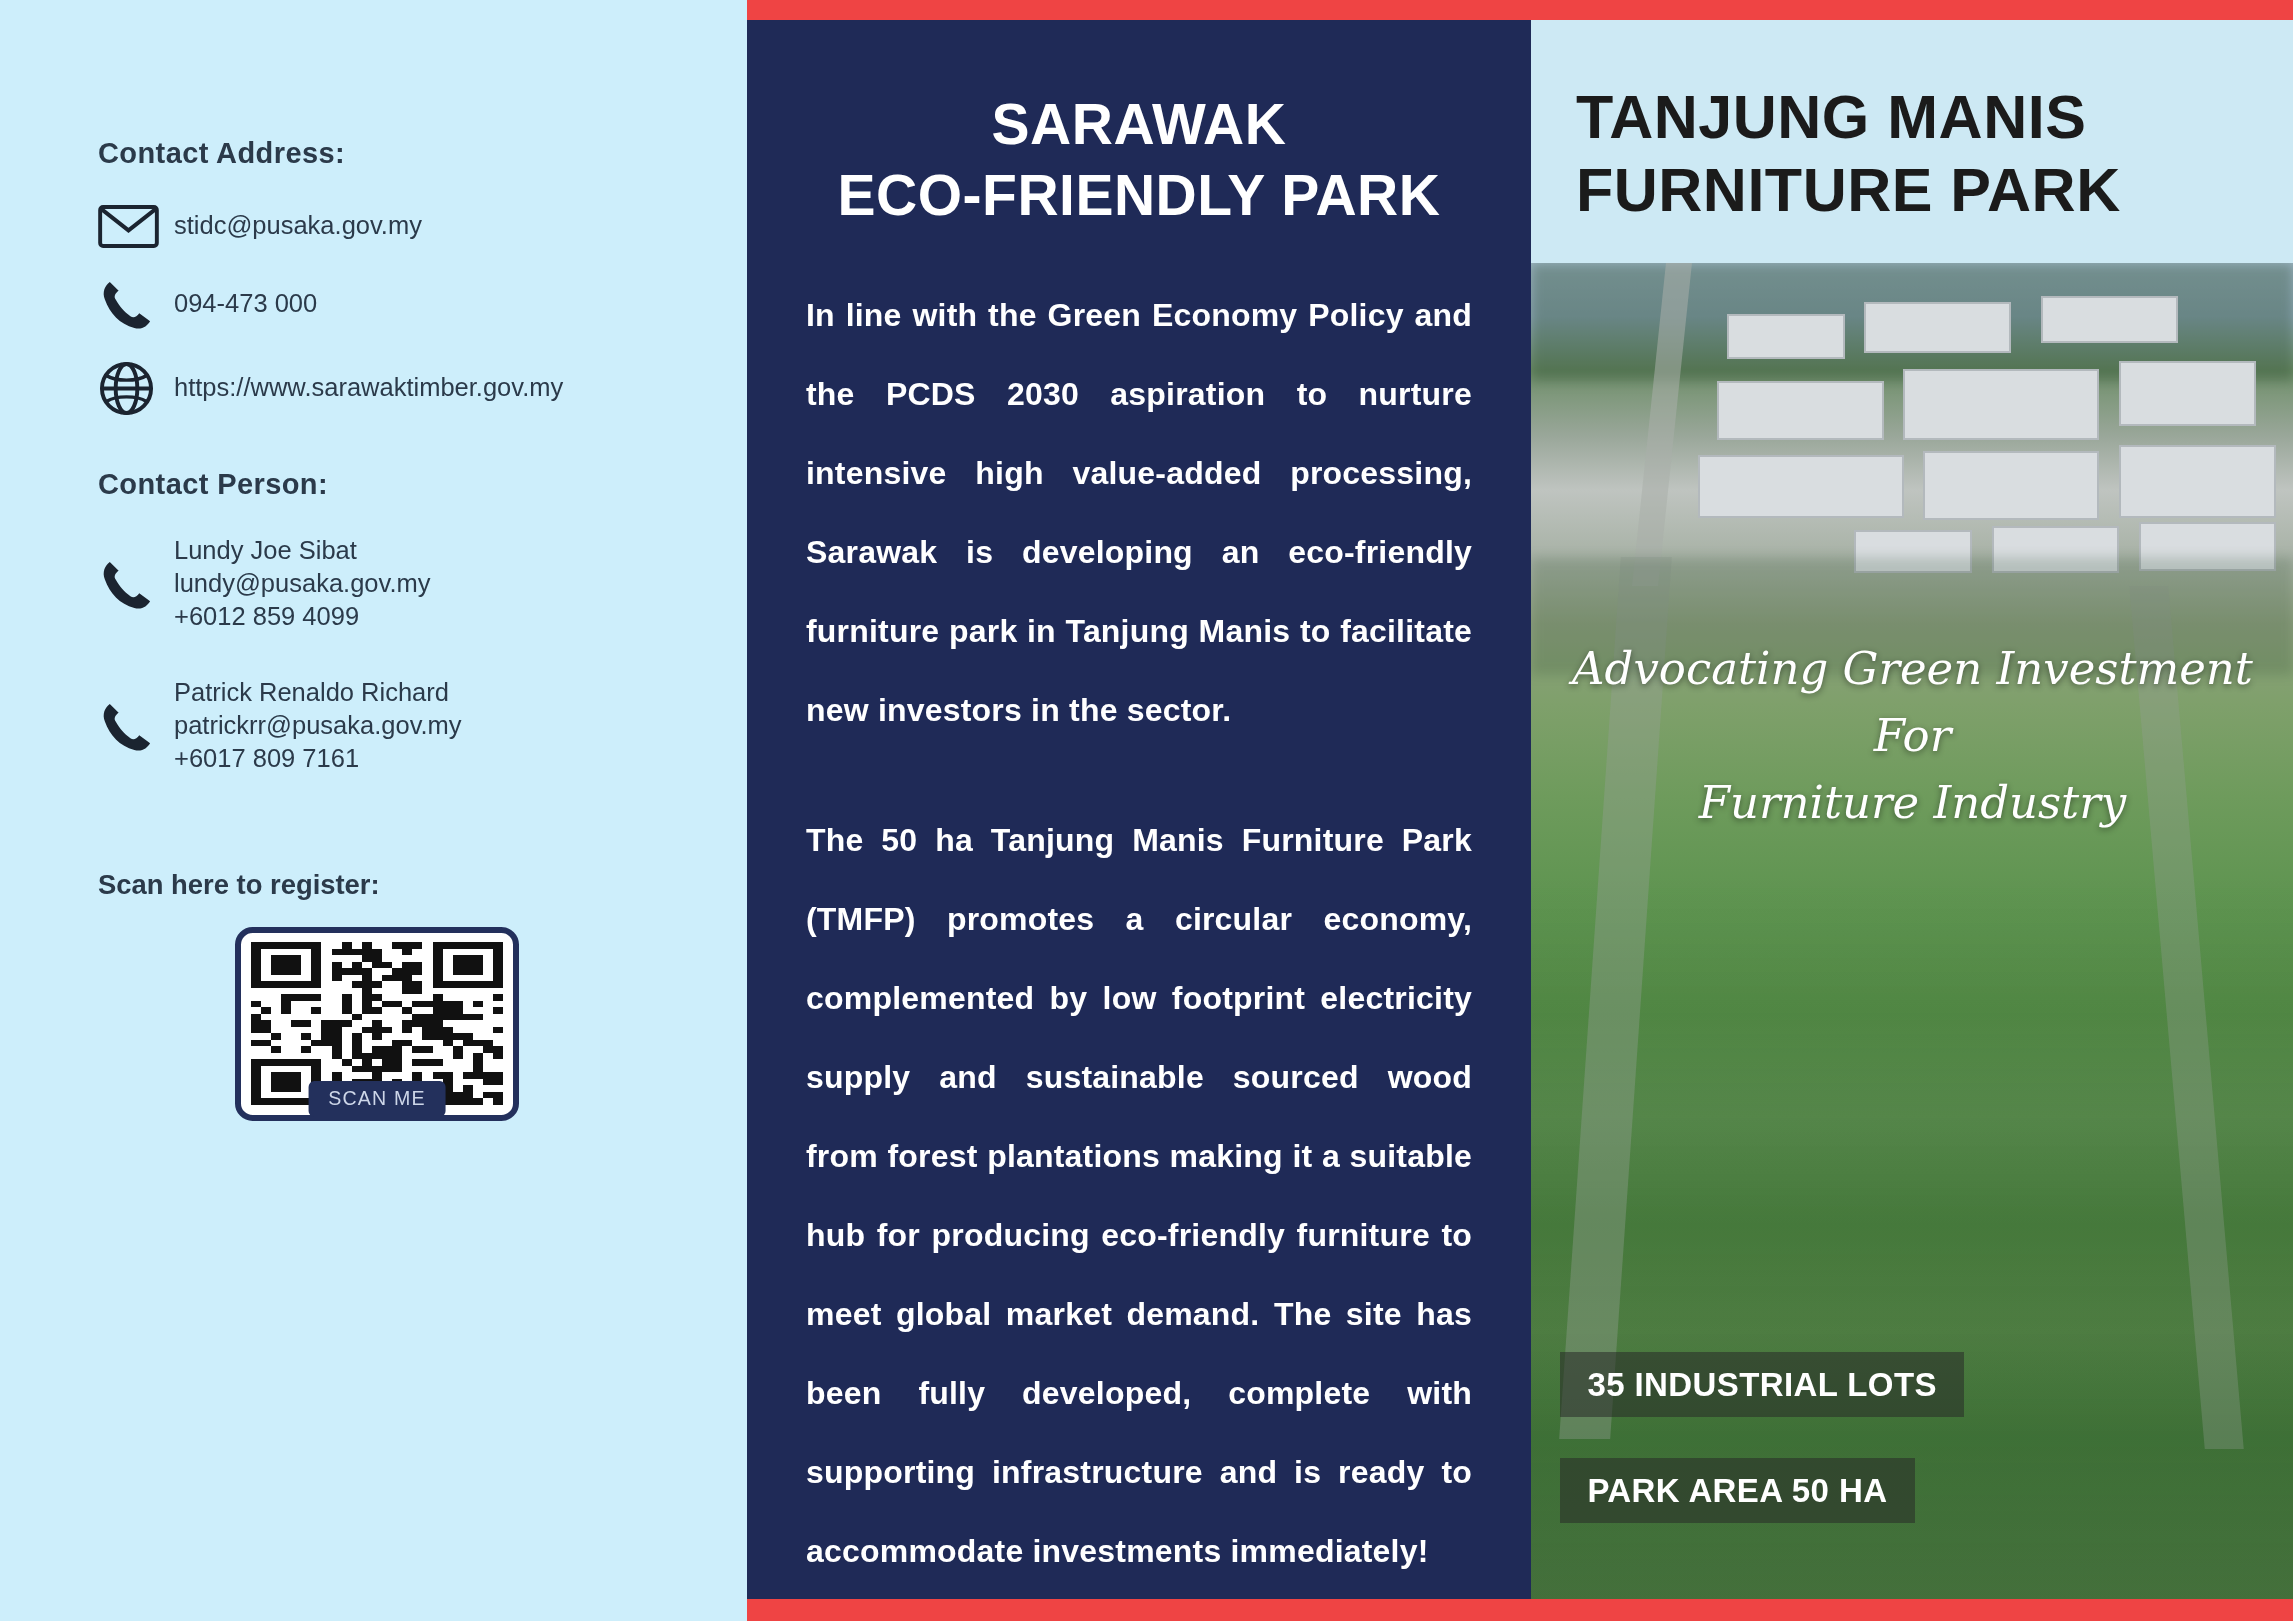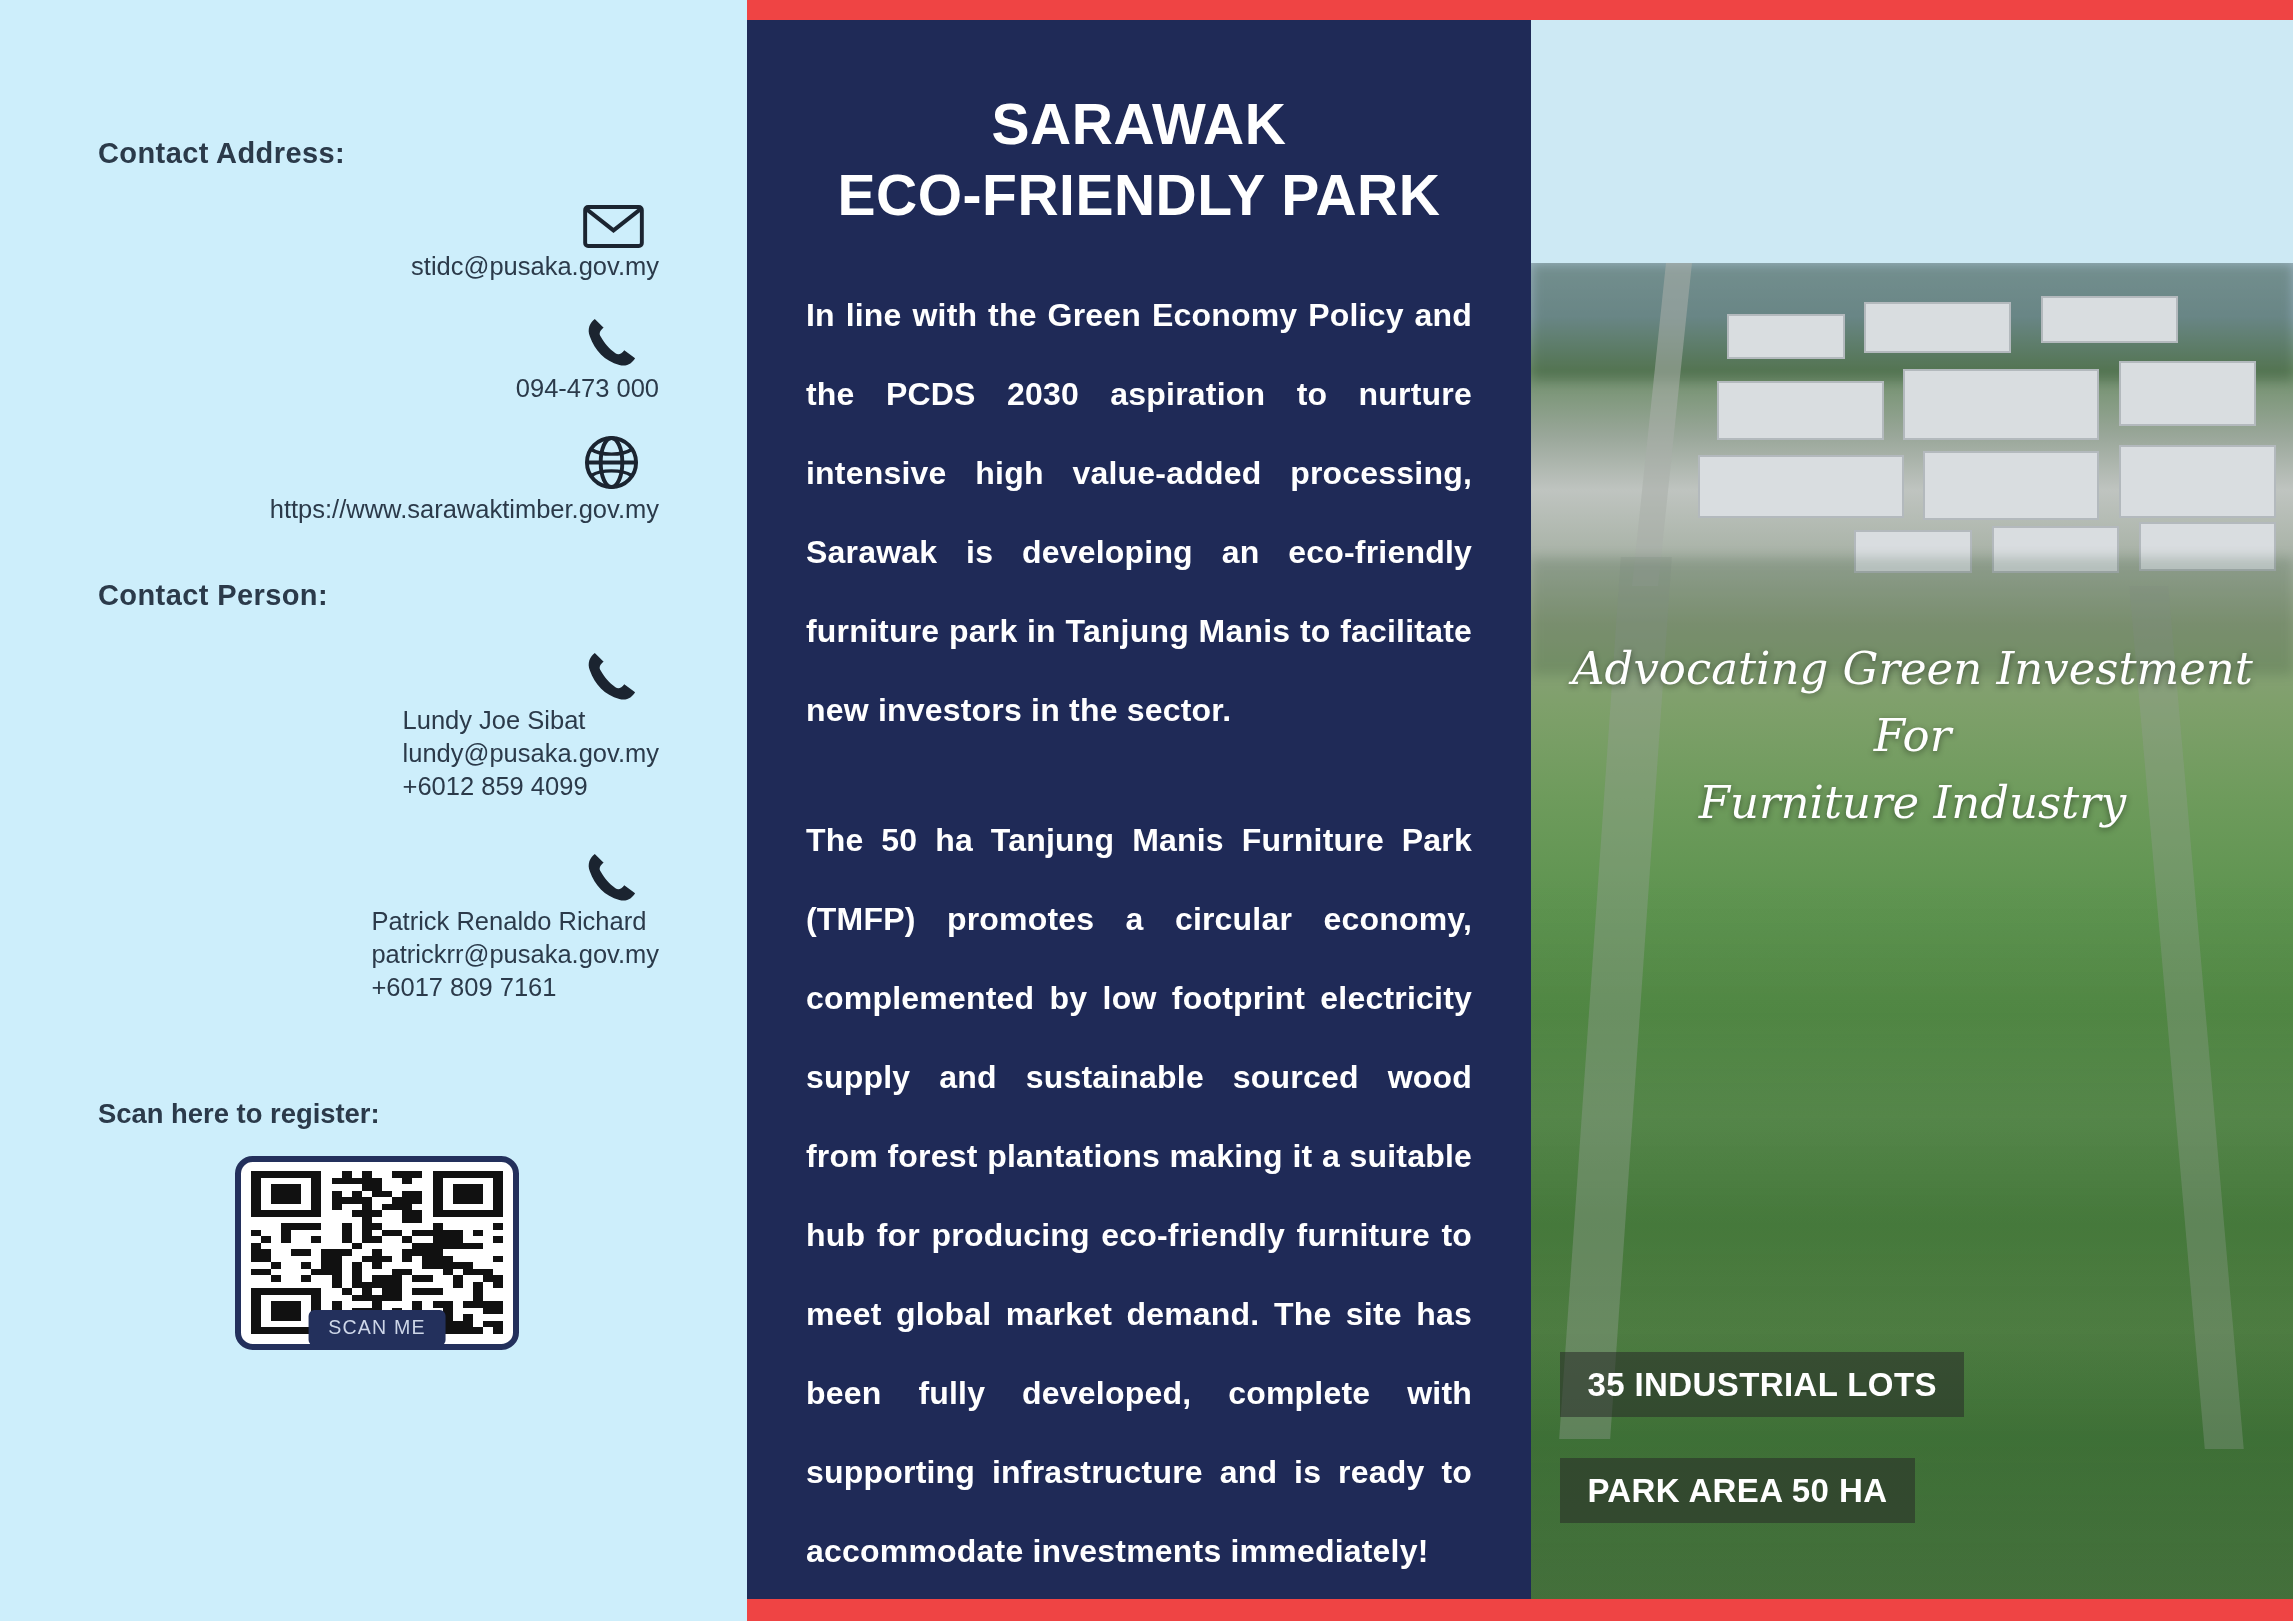--- a/index.html
+++ b/index.html
@@ -26,23 +26,22 @@
   }
   .section-heading {
     font-size: 29px;
     font-weight: bold;
     color: #2b3a4a;
     letter-spacing: 0.4px;
     margin-bottom: 33px;
   }
   .contact-row {
     display: flex;
-    align-items: flex-end;
+    align-items: center;
     margin-bottom: 25.5px;
-    flex-direction: column;
   }
   .contact-row .ico {
     width: 76px;
     min-width: 76px;
     display: flex;
     align-items: flex-start;
     justify-content: flex-start;
     padding-top: 2px;
   }
   .contact-row .txt {
@@ -917,20 +916,24 @@
   <div class="panel-center">
     <div class="center-title">
       <span>SARAWAK</span><br>
       <span>ECO-FRIENDLY PARK</span>
     </div>
     <p class="center-para">In line with the Green Economy Policy and the PCDS 2030 aspiration to nurture intensive high value-added processing, Sarawak is developing an eco-friendly furniture park in Tanjung Manis to facilitate new investors in the sector.</p>
     <p class="center-para">The 50 ha Tanjung Manis Furniture Park (TMFP) promotes a circular economy, complemented by low footprint electricity supply and sustainable sourced wood from forest plantations making it a suitable hub for producing eco-friendly furniture to meet global market demand. The site has been fully developed, complete with supporting infrastructure and is ready to accommodate investments immediately!</p>
   </div>
 
   <div class="panel-right">
+    <div class="right-title">
+      <span>TANJUNG MANIS</span><br>
+      <span>FURNITURE PARK</span>
+    </div>
 
     <div class="photo">
       <div class="treeline" style="top:0;"></div>
       <div class="road road1"></div>
       <div class="road road2"></div>
       <div class="road road3"></div>
 
       <div class="bldg" style="left:196px;  top:51px;  width:118px; height:45px;"></div>
       <div class="bldg" style="left:333px;  top:39px;  width:147px; height:51px;"></div>
       <div class="bldg" style="left:510px;  top:33px;  width:137px; height:47px;"></div>

